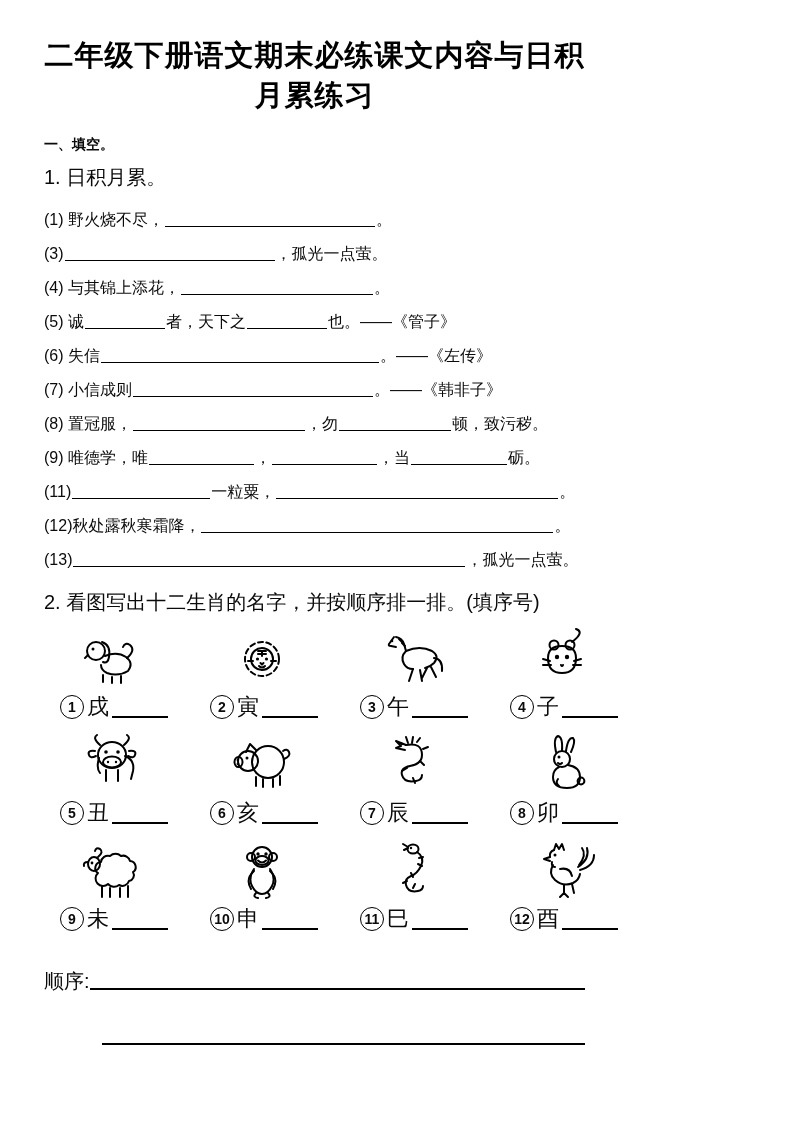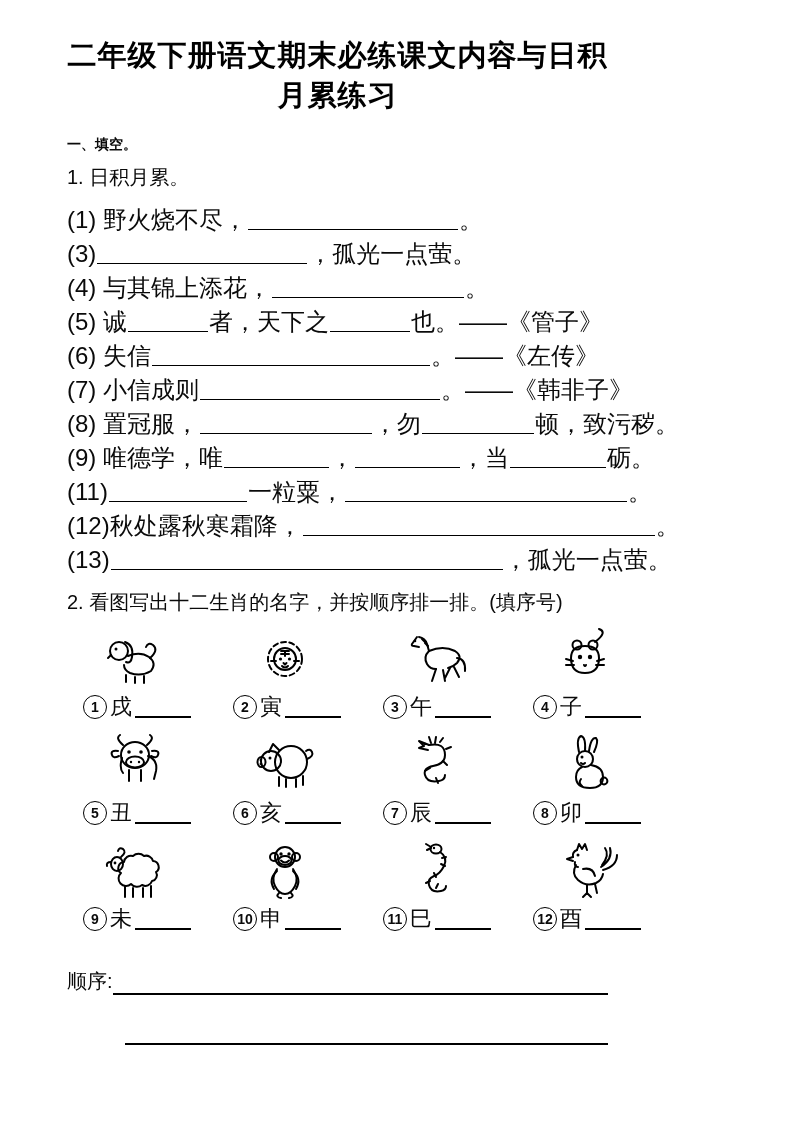--- a/index.html
+++ b/index.html
@@ -1,31 +1,31 @@
 <!DOCTYPE html>
 <html><head>
 <meta charset="utf-8">
 <style>
   html,body { margin:0; padding:0; background:#fff; }
   body {
     width:793px; height:1121px; overflow:hidden;
     font-family:"Liberation Sans","DejaVu Sans",sans-serif;
     color:#0a0a0a;
   }
-  .page { box-sizing:border-box; width:629px; height:1121px; padding:30px 44px 0 44px;margin-left:23px; }
+  .page { box-sizing:border-box; width:629px; height:1121px; padding:30px 44px 0 44px; }
 
   .title {
     font-size:29px; font-weight:bold; text-align:center;
     letter-spacing:1px; margin:6px 0 20px 0; color:#000;
   }
   .sec-heading { font-size:14px; font-weight:bold; margin:0 0 10px 0; }
   .sub-label   { font-size:20px; margin:0 0 12px 0; }
 
   .q-list { }
-  .q-line { font-size:24px; height:34px; line-height:34px; white-space:nowrap; }
+  .q-line { font-size:16px; height:34px; line-height:34px; white-space:nowrap; }
   .q-line span { vertical-align:baseline; }
   .blank {
     display:inline-block; height:0; border-bottom:1.8px solid #000;
     transform:translateY(2px); margin:0 1px;
   }
 
   .sub-label.q2 { margin-top:12px; margin-bottom:4px; }
 
   .zgrid {
     display:grid; grid-template-columns:repeat(4,150px);
@@ -37,21 +37,21 @@
   .z-label { display:flex; align-items:center; gap:3px; margin-top:2px; font-size:22px; }
   .z-num {
     box-sizing:border-box; width:24px; height:24px; border:1.7px solid #000; border-radius:50%;
     display:inline-flex; align-items:center; justify-content:center;
     font-size:14px; font-weight:bold; flex:0 0 auto;
   }
   .z-branch { font-size:22px; font-family:"Liberation Serif","DejaVu Serif",serif; }
   .z-blank { width:56px; height:0; border-bottom:2.6px solid #000; position:relative; top:10px; }
 
   .order-sec { margin-top:34px; }
-  .order-row { display:flex; align-items:flex-end; font-size:20px; }
+  .order-row { display:flex; align-items:center; font-size:20px; }
   .order-label { flex:0 0 auto; }
   .order-line { flex:1 1 auto; border-bottom:2px solid #000; height:14px; }
   .order-row.second { margin-top:34px; }
   .order-row.second .order-line { margin-left:58px; }
 </style>
 </head>
 <body>
 
 <div class="page">
 

